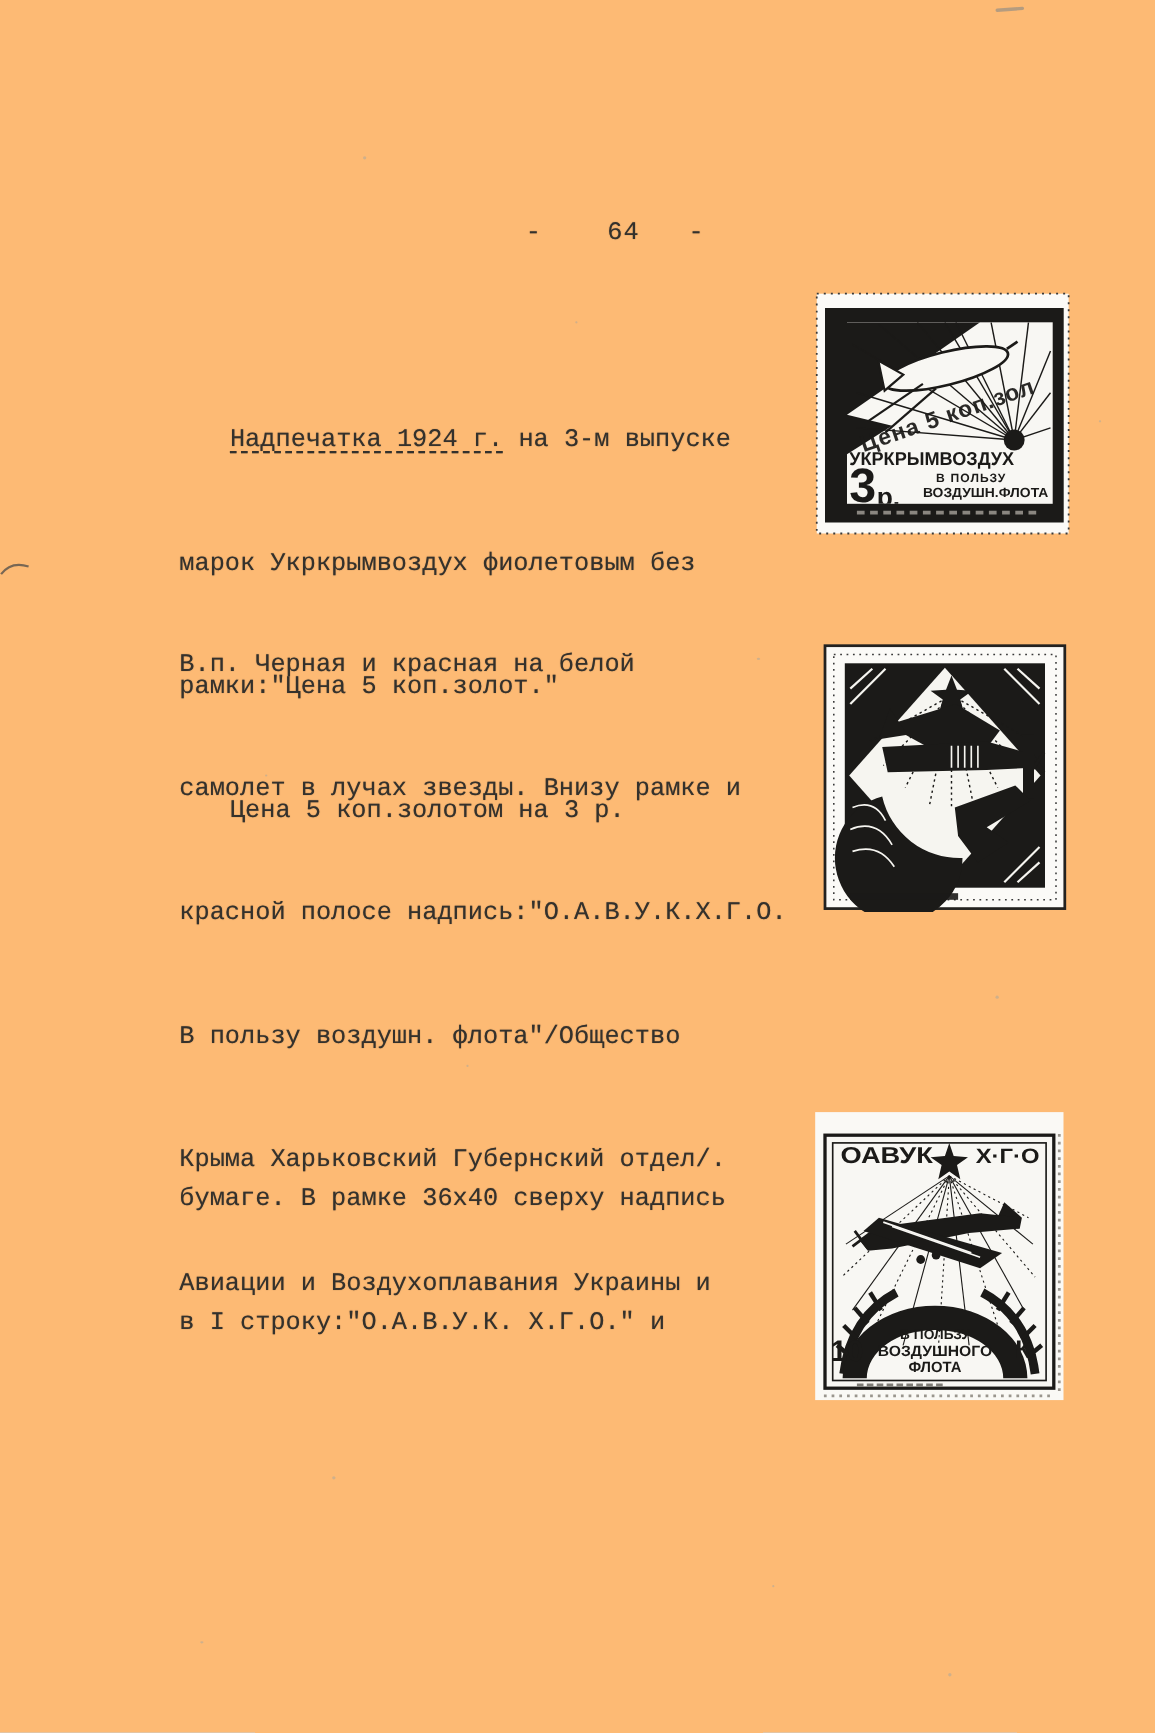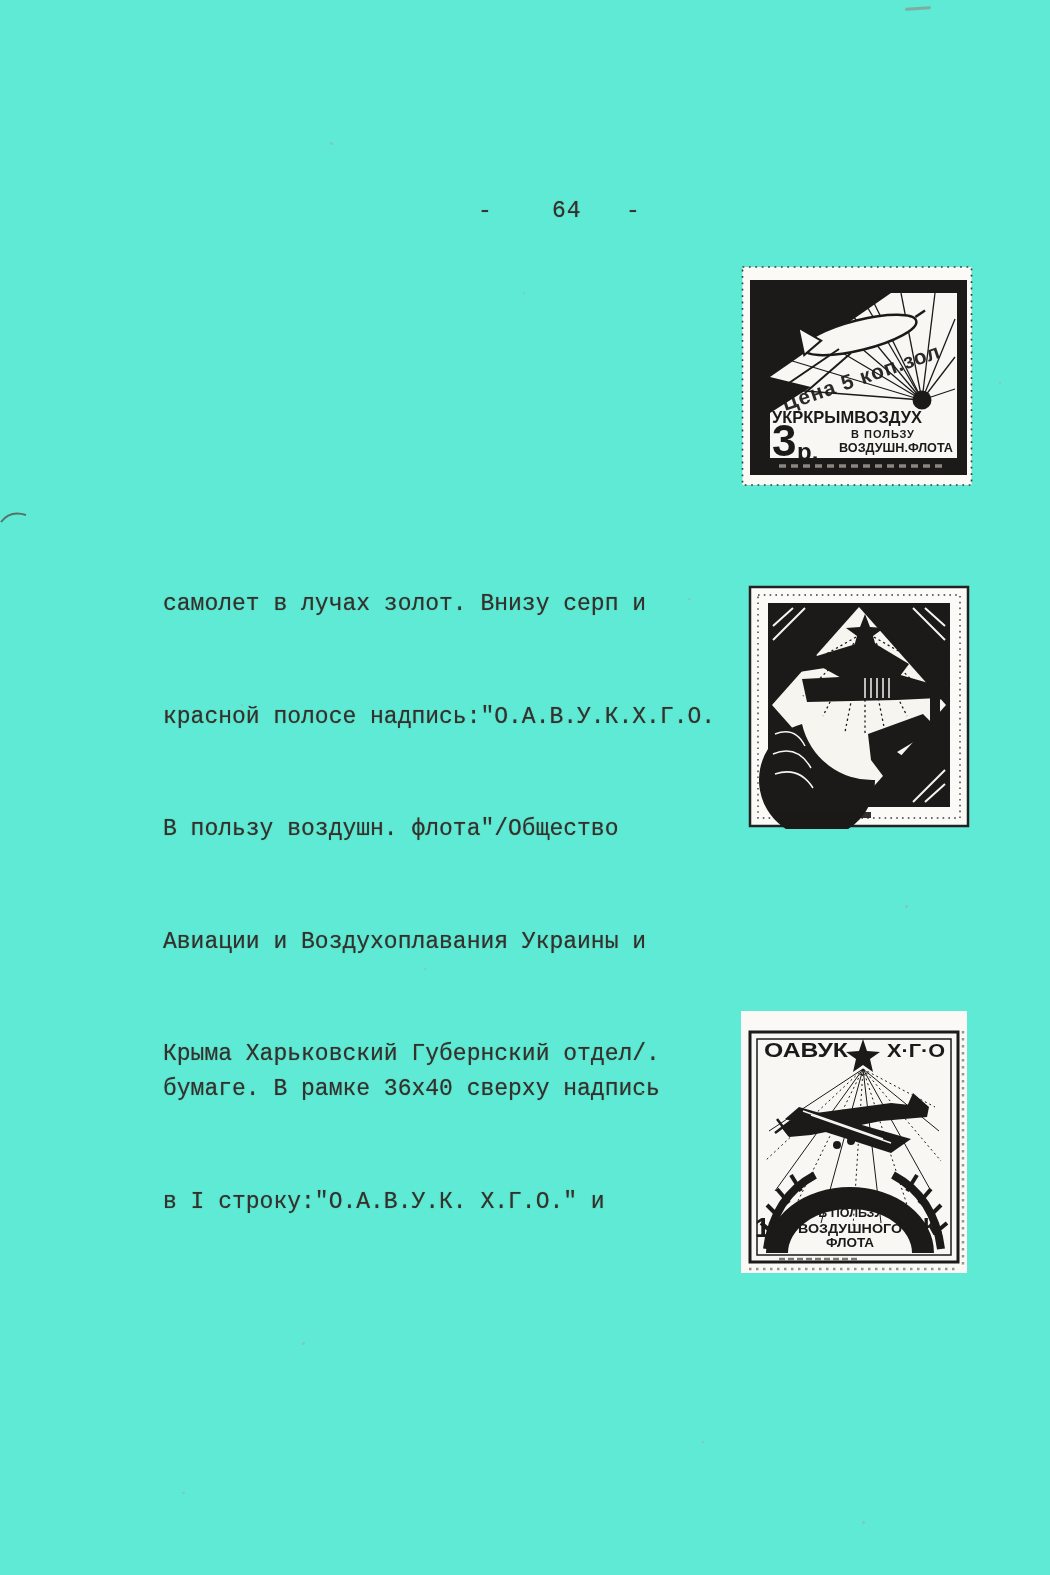--- a/index.html
+++ b/index.html
@@ -1,18 +1,18 @@
 <!DOCTYPE html>
 <html><head>
 <meta charset="utf-8">
 <style>
   html,body{margin:0;padding:0;background:#cfcdc8;}
   .page{
     position:relative;width:1050px;height:1575px;overflow:hidden;
-    background:#5eead4;
+    background:#fdba74;
     font-family:"Liberation Mono","DejaVu Sans Mono",monospace;
     color:#34312c;
   }
   .typed{position:absolute;font-size:23px;line-height:37.5px;white-space:pre;
          text-shadow:0 0 1px rgba(52,49,44,.55);}
   .line{min-height:37.5px;}
   .ind{padding-left:46px;}
   .u{text-decoration:underline;text-decoration-style:dashed;
      text-decoration-thickness:2px;text-underline-offset:5px;}
   .pagenum{top:193px;left:478px;letter-spacing:1px;}
@@ -21,27 +21,34 @@
   .smudge{position:absolute;background:#8f8c86;opacity:.65;border-radius:2px;}
   svg text{font-family:"Liberation Sans","DejaVu Sans",sans-serif;font-weight:bold;}
 </style>
 </head>
 <body>
 
 <div class="page">
 
   <div class="typed pagenum">-    64   -</div>
 
+  <div class="typed" style="left:163px;top:306px;">
+    <div class="line ind"><span class="u">Надпечатка 1924 г.</span><span> на 3-м выпуске</span></div>
+    <div class="line">марок Укркрымвоздух фиолетовым без</div>
+    <div class="line">рамки:"Цена 5 коп.золот."</div>
+    <div class="line ind">Цена 5 коп.золотом на 3 р.</div>
+  </div>
 
   <div class="typed" style="left:163px;top:511px;">
-    <div class="line">самолет в лучах золот. Внизу серп и</div>
+    <div class="line">В.п. Черная и красная на белой</div>
+    <div class="line">самолет в лучах звезды. Внизу рамке и</div>
     <div class="line">красной полосе надпись:"О.А.В.У.К.Х.Г.О.</div>
     <div class="line">В пользу воздушн. флота"/Общество</div>
+    <div class="line">Крыма Харьковский Губернский отдел/.</div>
     <div class="line">Авиации и Воздухоплавания Украины и</div>
-    <div class="line">Крыма Харьковский Губернский отдел/.</div>
     
     
     
   </div>
 
   <div class="typed" style="left:163px;top:996px;">
     <div class="line">бумаге. В рамке 36х40 сверху надпись</div>
     <div class="line">в I строку:"О.А.В.У.К. Х.Г.О." и</div>
     
     

